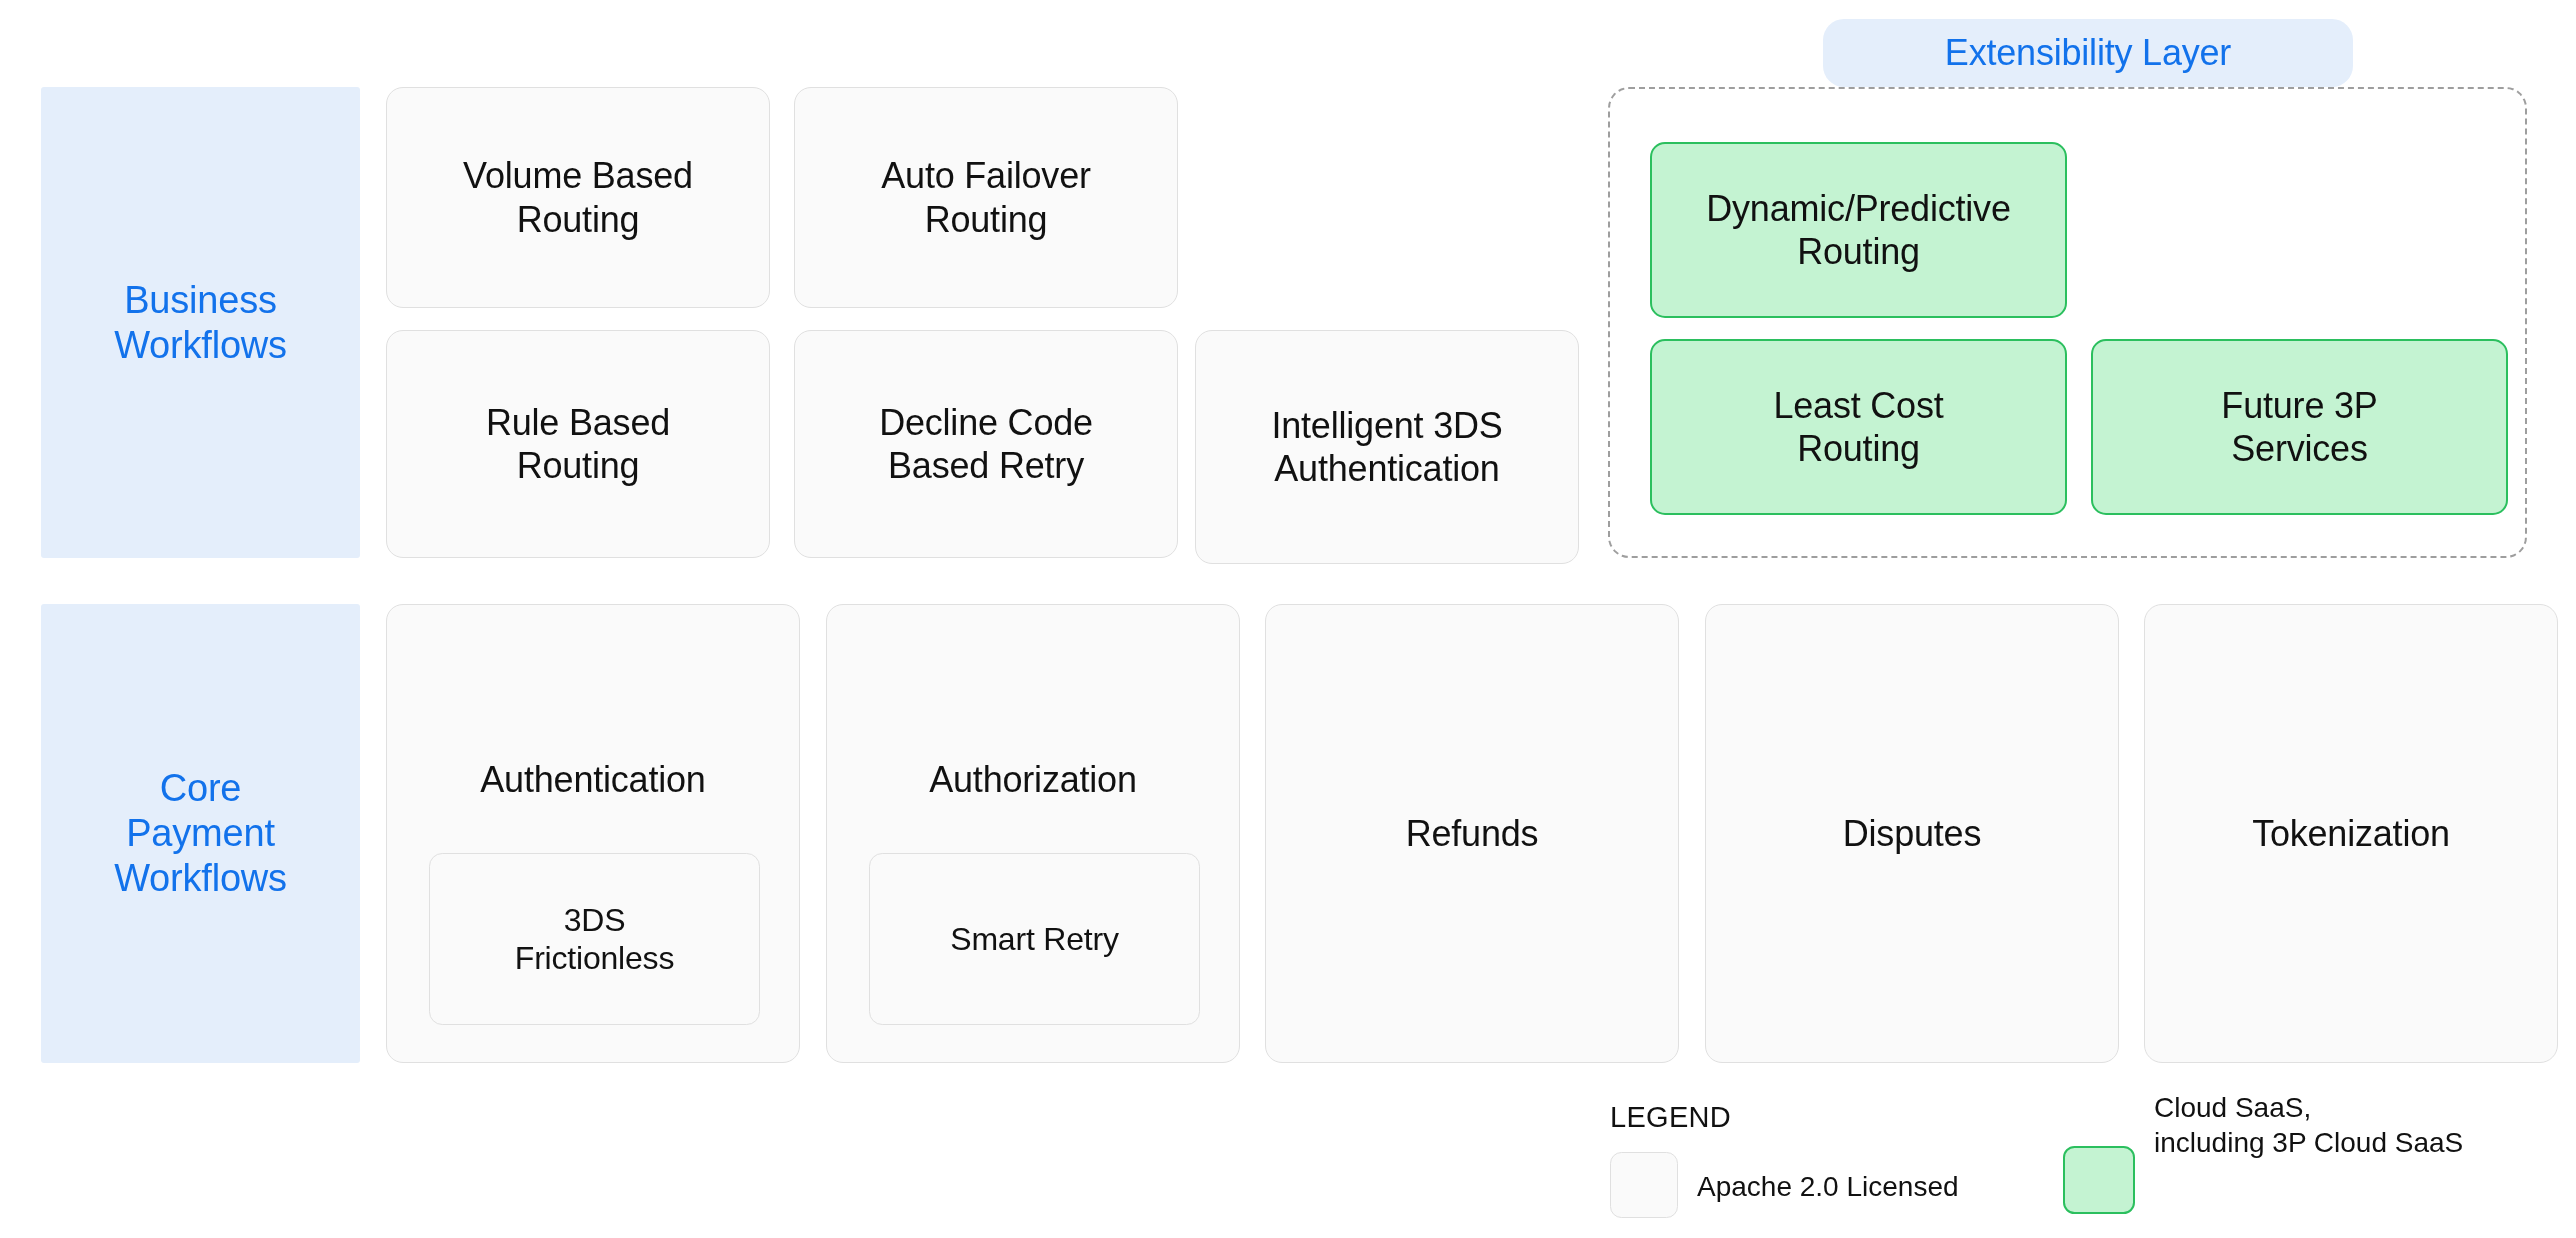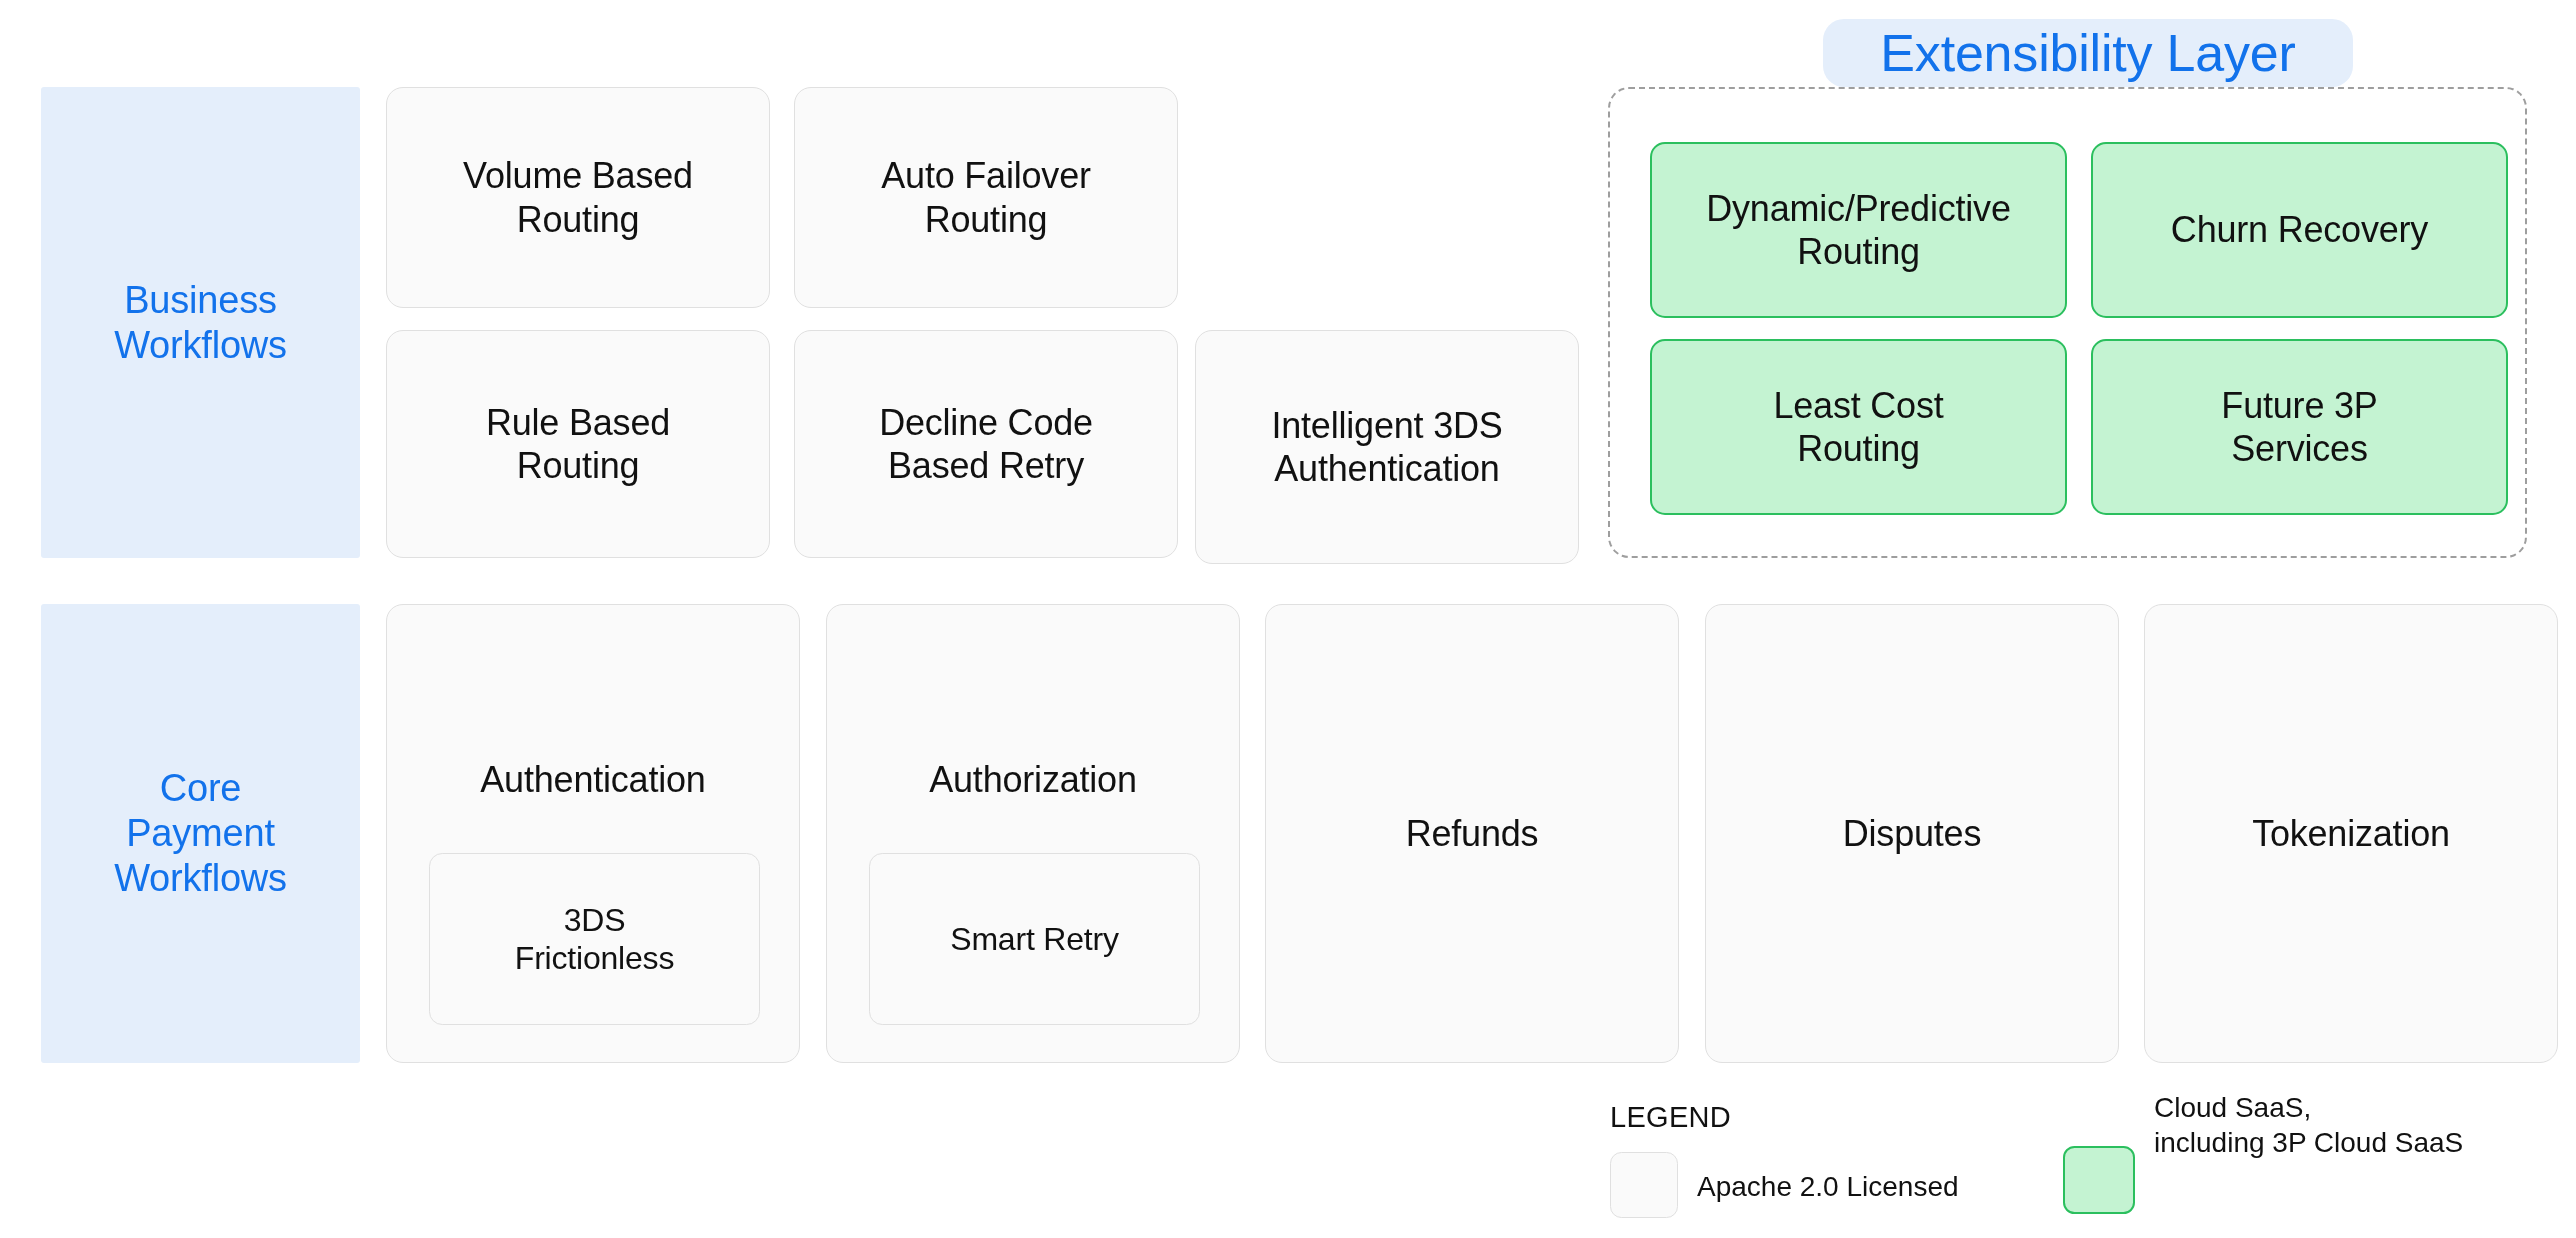--- a/index.html
+++ b/index.html
@@ -98,21 +98,21 @@
     border-radius: 21px;
     background: transparent;
   }
   .ext-pill {
     background: #E4EEFB;
     border-radius: 21px;
     color: #1272EB;
     display: flex;
     align-items: center;
     justify-content: center;
-    font-size: 52px;
+    font-size: 36px;
     letter-spacing: -0.2px;
   }
   .card.green {
     background: #C4F3D2;
     border: 2.8px solid #2BBF5E;
     border-radius: 15px;
     color: #111111;
     font-size: 36px;
   }
 
@@ -164,21 +164,20 @@
   <div class="abs card" style="left: 1195px; top: 330px; width: 384px; height: 234px; white-space: pre-line;">Intelligent 3DS
 Authentication</div>
 
   <div class="abs ext-box" style="left:1608px; top:87px; width:919px; height:471px;"></div>
 
   <div class="abs ext-pill" style="left:1823px; top:19px; width:530px; height:68px;">Extensibility Layer</div>
 
   <div class="abs card green" style="left: 1650px; top: 142px; width: 417px; height: 176px; white-space: pre-line;">Dynamic/Predictive
 Routing</div>
 
-  <div class="abs card green" style="left:2091px; top:142px; width:417px; height:176px;">Churn Recovery</div>
 
   <div class="abs card green" style="left: 1650px; top: 339px; width: 417px; height: 176px; white-space: pre-line;">Least Cost
 Routing</div>
 
   <div class="abs card green" style="left: 2091px; top: 339px; width: 417px; height: 176px; white-space: pre-line;">Future 3P
 Services</div>
 
   <div class="abs row-label" style="left: 41px; top: 604px; width: 319px; height: 459px; white-space: pre-line;">Core
 Payment
 Workflows</div>

